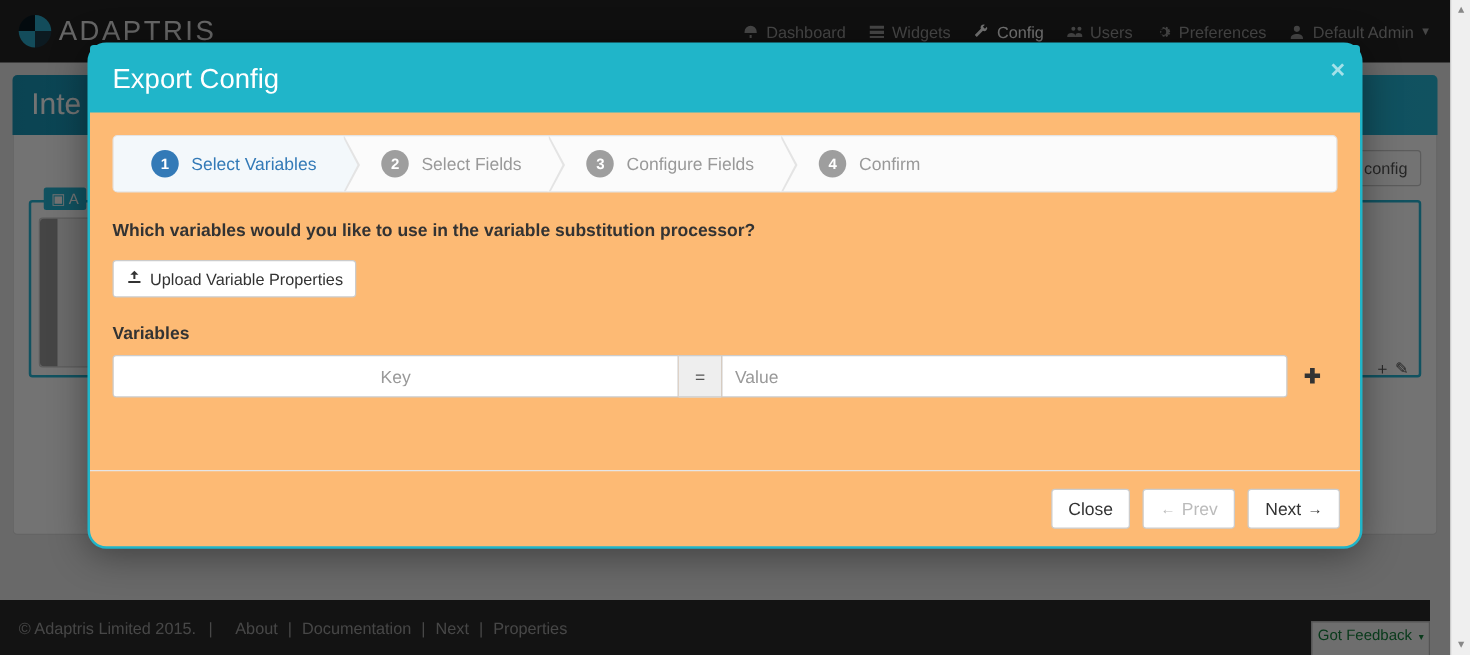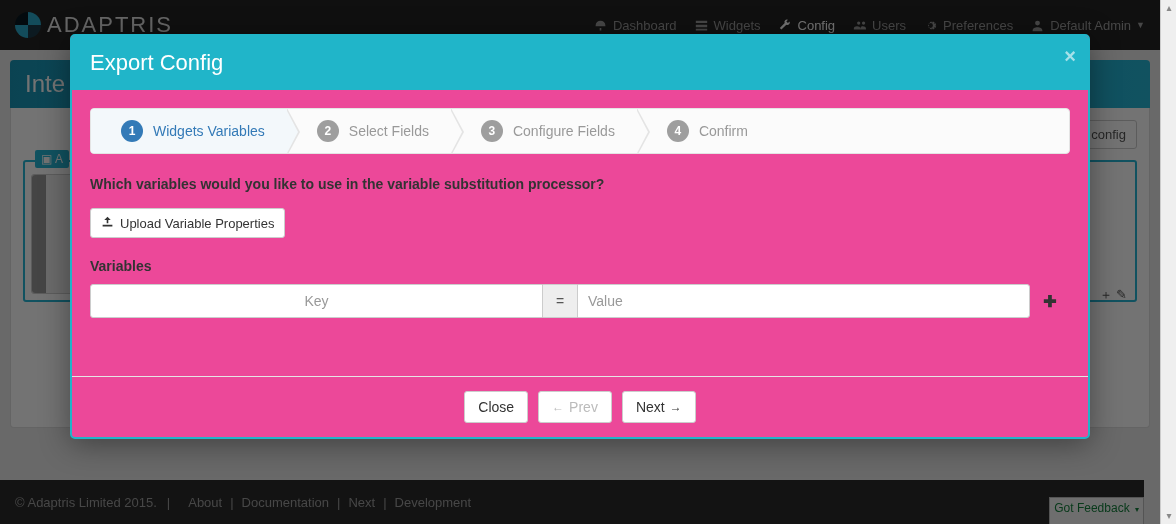--- a/index.html
+++ b/index.html
@@ -33,21 +33,21 @@
   .inner-box{ margin:6px 0 0 0; width:220px; background:#eee; border:1px solid #ccc; border-radius:3px; height:120px; display:flex;}
   .inner-box .grip{ width:14px; background:#9a9a9a; border-radius:3px 0 0 3px;}
   .corner-icons{ position:absolute; right:8px; bottom:-4px; font-size:13px; color:#555;}
 
   .footer { position:absolute; bottom:0; left:0; right:16px; height:44px; background:#2b2b2b; color:#9d9d9d; display:flex; align-items:center; padding:0 15px; font-size:13px;}
   .footer a{ color:#9d9d9d; margin:0 8px;}
   .feedback-tab{ position:absolute; right:16px; bottom:0; height:27px; background:#f4f4f4; border:1px solid #bbb; border-bottom:none; color:#15803d; font-size:12px; padding:3px 4px; z-index:5;}
 
   
   .backdrop{ position:absolute; inset:0; width:1160px; background:rgba(0,0,0,0.55); z-index:10;}
-  .modal{ position:absolute; z-index:20; top:34px; left:70px; width:1020px; background:#ec4899; border:2px solid #20b5c9; border-radius:5px; box-shadow:0 5px 30px rgba(0,0,0,0.4);}
+  .modal{ position:absolute; z-index:20; top:34px; left:70px; width:1020px; background:#fdba74; border:2px solid #20b5c9; border-radius:15px; box-shadow:0 5px 30px rgba(0,0,0,0.4);}
   .modal-header{ background:#20b5c9; color:#fff; padding:14px 18px; font-size:22px; border-radius:3px 3px 0 0; position:relative;}
   .modal-header .close{ position:absolute; right:12px; top:10px; font-size:20px; color:rgba(255,255,255,0.6); cursor:pointer; font-weight:bold; line-height:1;}
   .modal-body{ padding:18px 18px 8px 18px;}
 
   
   .wizard{ display:flex; border:1px solid #e4e4e4; border-radius:4px; overflow:hidden; height:46px; background:#fbfbfb;}
   .step{ display:flex; align-items:center; gap:10px; padding:0 22px 0 30px; position:relative; color:#999;}
   .step .num{ width:22px; height:22px; border-radius:50%; background:#9e9e9e; color:#fff; font-size:12px; display:flex; align-items:center; justify-content:center; font-weight:bold;}
   .step.active{ background:#f3f8fb; color:#337ab7;}
   .step.active .num{ background:#337ab7;}
@@ -67,21 +67,21 @@
   .section-title{ font-weight:bold; margin:20px 0 10px 0;}
 
   .var-row{ display:flex; align-items:stretch; gap:0;}
   .var-row input{ height:34px; border:1px solid #ccc; padding:6px 10px; font-size:14px; color:#555; background:#fff;}
   .var-row input::placeholder{color:#999;}
   .var-row .key{ flex:1; border-radius:3px 0 0 3px;text-align:center;}
   .var-row .eq{ width:34px; border:1px solid #ccc; border-left:none; border-right:none; background:#eee; color:#555; display:flex; align-items:center; justify-content:center;}
   .var-row .value{ flex:1; border-radius:0 3px 3px 0;}
   .add-var{ width:40px; display:flex; align-items:center; justify-content:center; font-size:16px; font-weight:bold; color:#333; cursor:pointer;}
 
-  .modal-footer{ border-top:1px solid #e5e5e5; padding:14px 16px; display:flex; justify-content:center; gap:10px; margin-top:50px;}
+  .modal-footer{ border-top:1px solid #e5e5e5; padding:14px 16px; display:flex; justify-content:flex-end; gap:10px; margin-top:50px;}
   .btn{ border:1px solid #ccc; background:#fff; color:#333; font-size:14px; padding:7px 13px; border-radius:3px; cursor:pointer; display:inline-flex; align-items:center; gap:5px;}
   .btn.disabled{ color:#bbb; cursor:default;}
   .chev{ font-size:12px; }
 
   .icon-svg{width:13px;height:13px;display:inline-block;}
 </style>
 </head>
 <body>
 
 <div class="app-shell">
@@ -163,38 +163,38 @@
 
   <div class="footer">
     <span>© Adaptris Limited 2015.</span>
     <span style="margin:0 10px">|</span>
     <a>About</a>
     <span>|</span>
     <a>Documentation</a>
     <span>|</span>
     <a>Next</a>
     <span>|</span>
-    <a>Development</a>
+    <a>Properties</a>
   </div>
   <div class="feedback-tab">
     <span>Got Feedback</span>
     <span style="font-size:8px;margin-left:2px;">▾</span>
   </div>
 
   <div class="backdrop"></div>
   <div class="modal">
     <div class="modal-header">
       <span>Export Config</span>
       <span class="close">×</span>
     </div>
     <div class="modal-body">
       <div class="wizard">
         <div class="step active">
           <span class="num">1</span>
-          <span>Widgets Variables</span>
+          <span>Select Variables</span>
         </div>
         <div class="step">
           <span class="num">2</span>
           <span>Select Fields</span>
         </div>
         <div class="step">
           <span class="num">3</span>
           <span>Configure Fields</span>
         </div>
         <div class="step">

